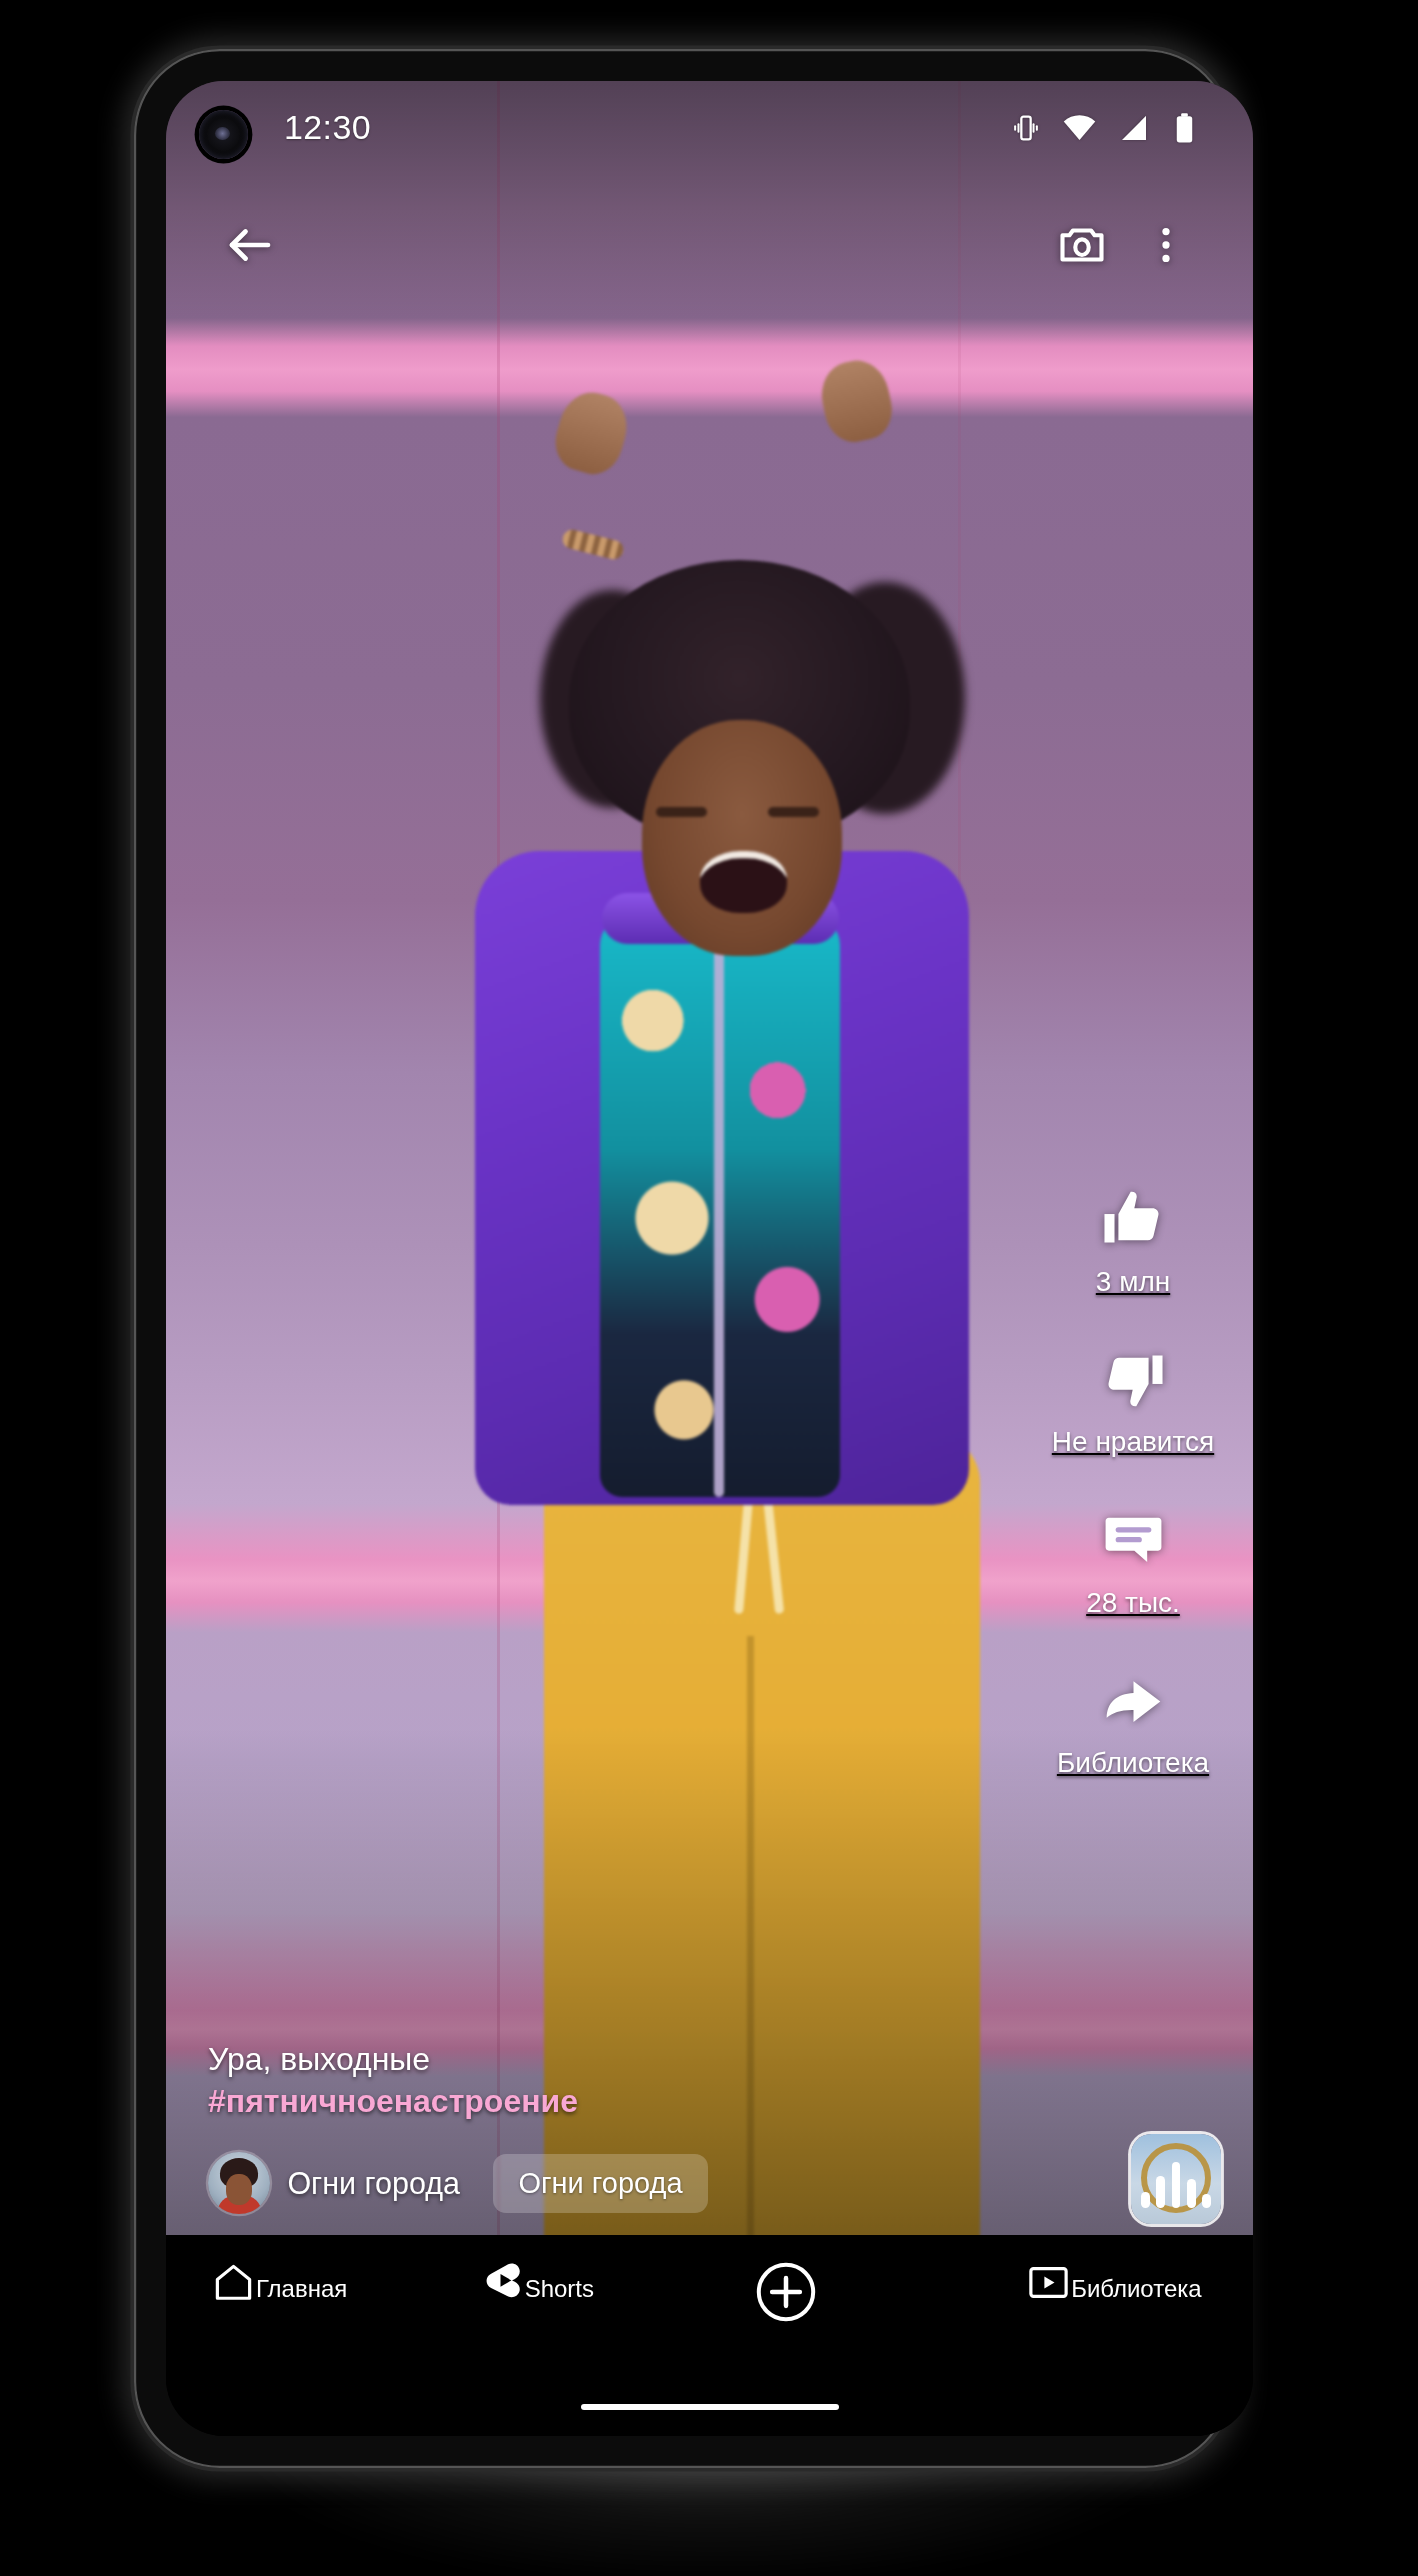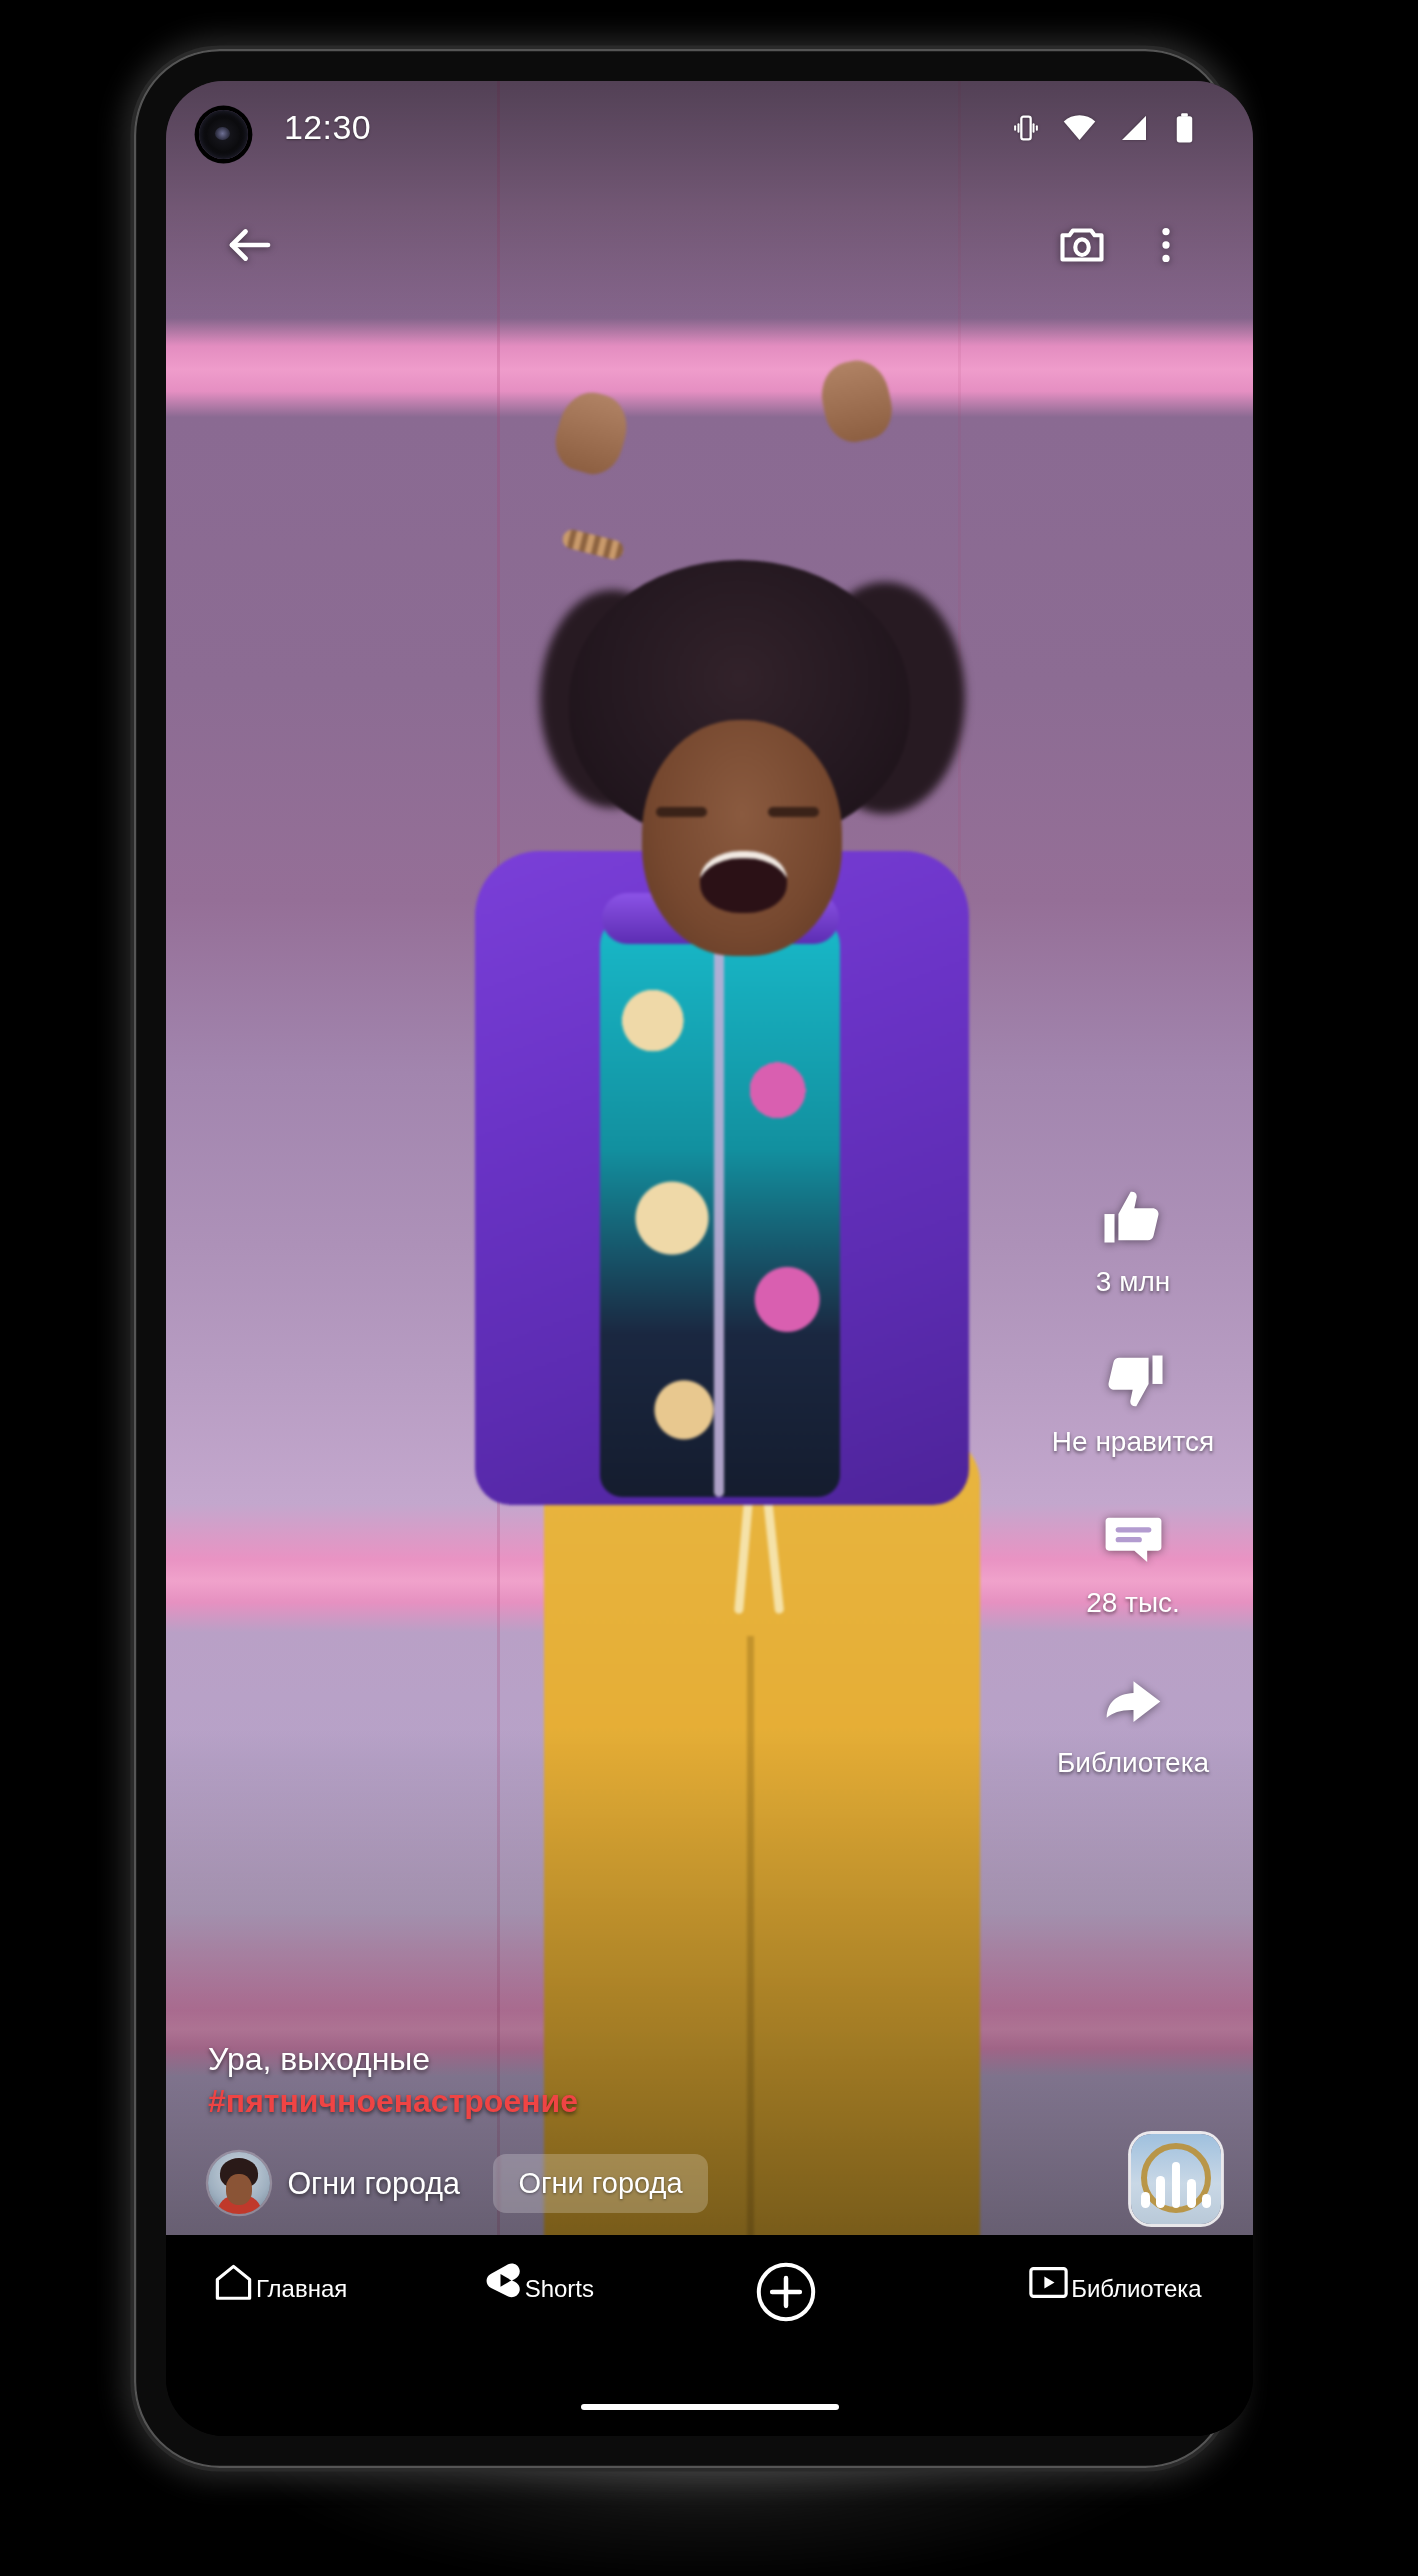--- a/index.html
+++ b/index.html
@@ -138,29 +138,29 @@
   
   #topbar{position:absolute;left:0;top:109px;width:100%;height:109px;
           display:flex;align-items:center;z-index:6;padding:0 45px 0 42px;box-sizing:border-box;}
   #topbar .spacer{flex:1;}
   #topbar .tbtn{width:84px;height:84px;display:flex;align-items:center;justify-content:center;}
   #topbar svg{filter:drop-shadow(0 1.5px 3.6px rgba(0,0,0,.5));}
 
   
   #rail{position:absolute;right:0;top:1104px;width:240px;z-index:6;
         display:flex;flex-direction:column;align-items:center;}
-  .rail-item{display:flex;flex-direction:column;align-items:center;margin-bottom:48px;}
+  .rail-item{display:flex;flex-direction:column;align-items:center;margin-bottom:48px;text-decoration:underline;}
   .rail-item svg{filter:drop-shadow(0 1.5px 4.4px rgba(0,0,0,.45));}
   .rail-label{color:#fff;font-size:28px;margin-top:11.6px;white-space:nowrap;
               text-shadow:0 1.5px 3.6px rgba(0,0,0,.55);}
 
   
   #meta{position:absolute;left:42px;bottom:222px;z-index:6;width:770px;}
   #caption1{color:#fff;font-size:32px;line-height:1.25;text-shadow:0 1.5px 4.4px rgba(0,0,0,.6);}
-  #caption2{color:#ef4444;font-size:32px;font-weight:bold;line-height:1.3;margin-top:2.9px;
+  #caption2{color:#f9a8d4;font-size:32px;font-weight:bold;line-height:1.3;margin-top:2.9px;
             text-shadow:0 1.5px 4.4px rgba(0,0,0,.6);}
   #channelrow{display:flex;align-items:center;margin-top:29px;gap:17.4px;}
   #avatar{width:62px;height:62px;border-radius:50%;overflow:hidden;flex:none;
           background:radial-gradient(circle at 50% 35%,#cfd9e2 0%,#9fb0c0 60%,#6d7f90 100%);
           position:relative;box-shadow:0 0 0 2.2px rgba(255,255,255,.25);}
   #avatar .av-hair{position:absolute;left:12.3px;top:5.8px;width:38px;height:30.5px;border-radius:50% 50% 40% 40%;background:#2a1a18;}
   #avatar .av-face{position:absolute;left:18px;top:22px;width:26px;height:30.5px;border-radius:46%;background:#8a5436;}
   #avatar .av-body{position:absolute;left:8.7px;bottom:0;width:45px;height:19px;border-radius:22px 22px 0 0;background:#c0392b;}
   #channelname{color:#fff;font-size:30.5px;text-shadow:0 1.5px 4.4px rgba(0,0,0,.6);}
   #soundchip{margin-left:16px;background:rgba(255,255,255,.22);border-radius:13px;

